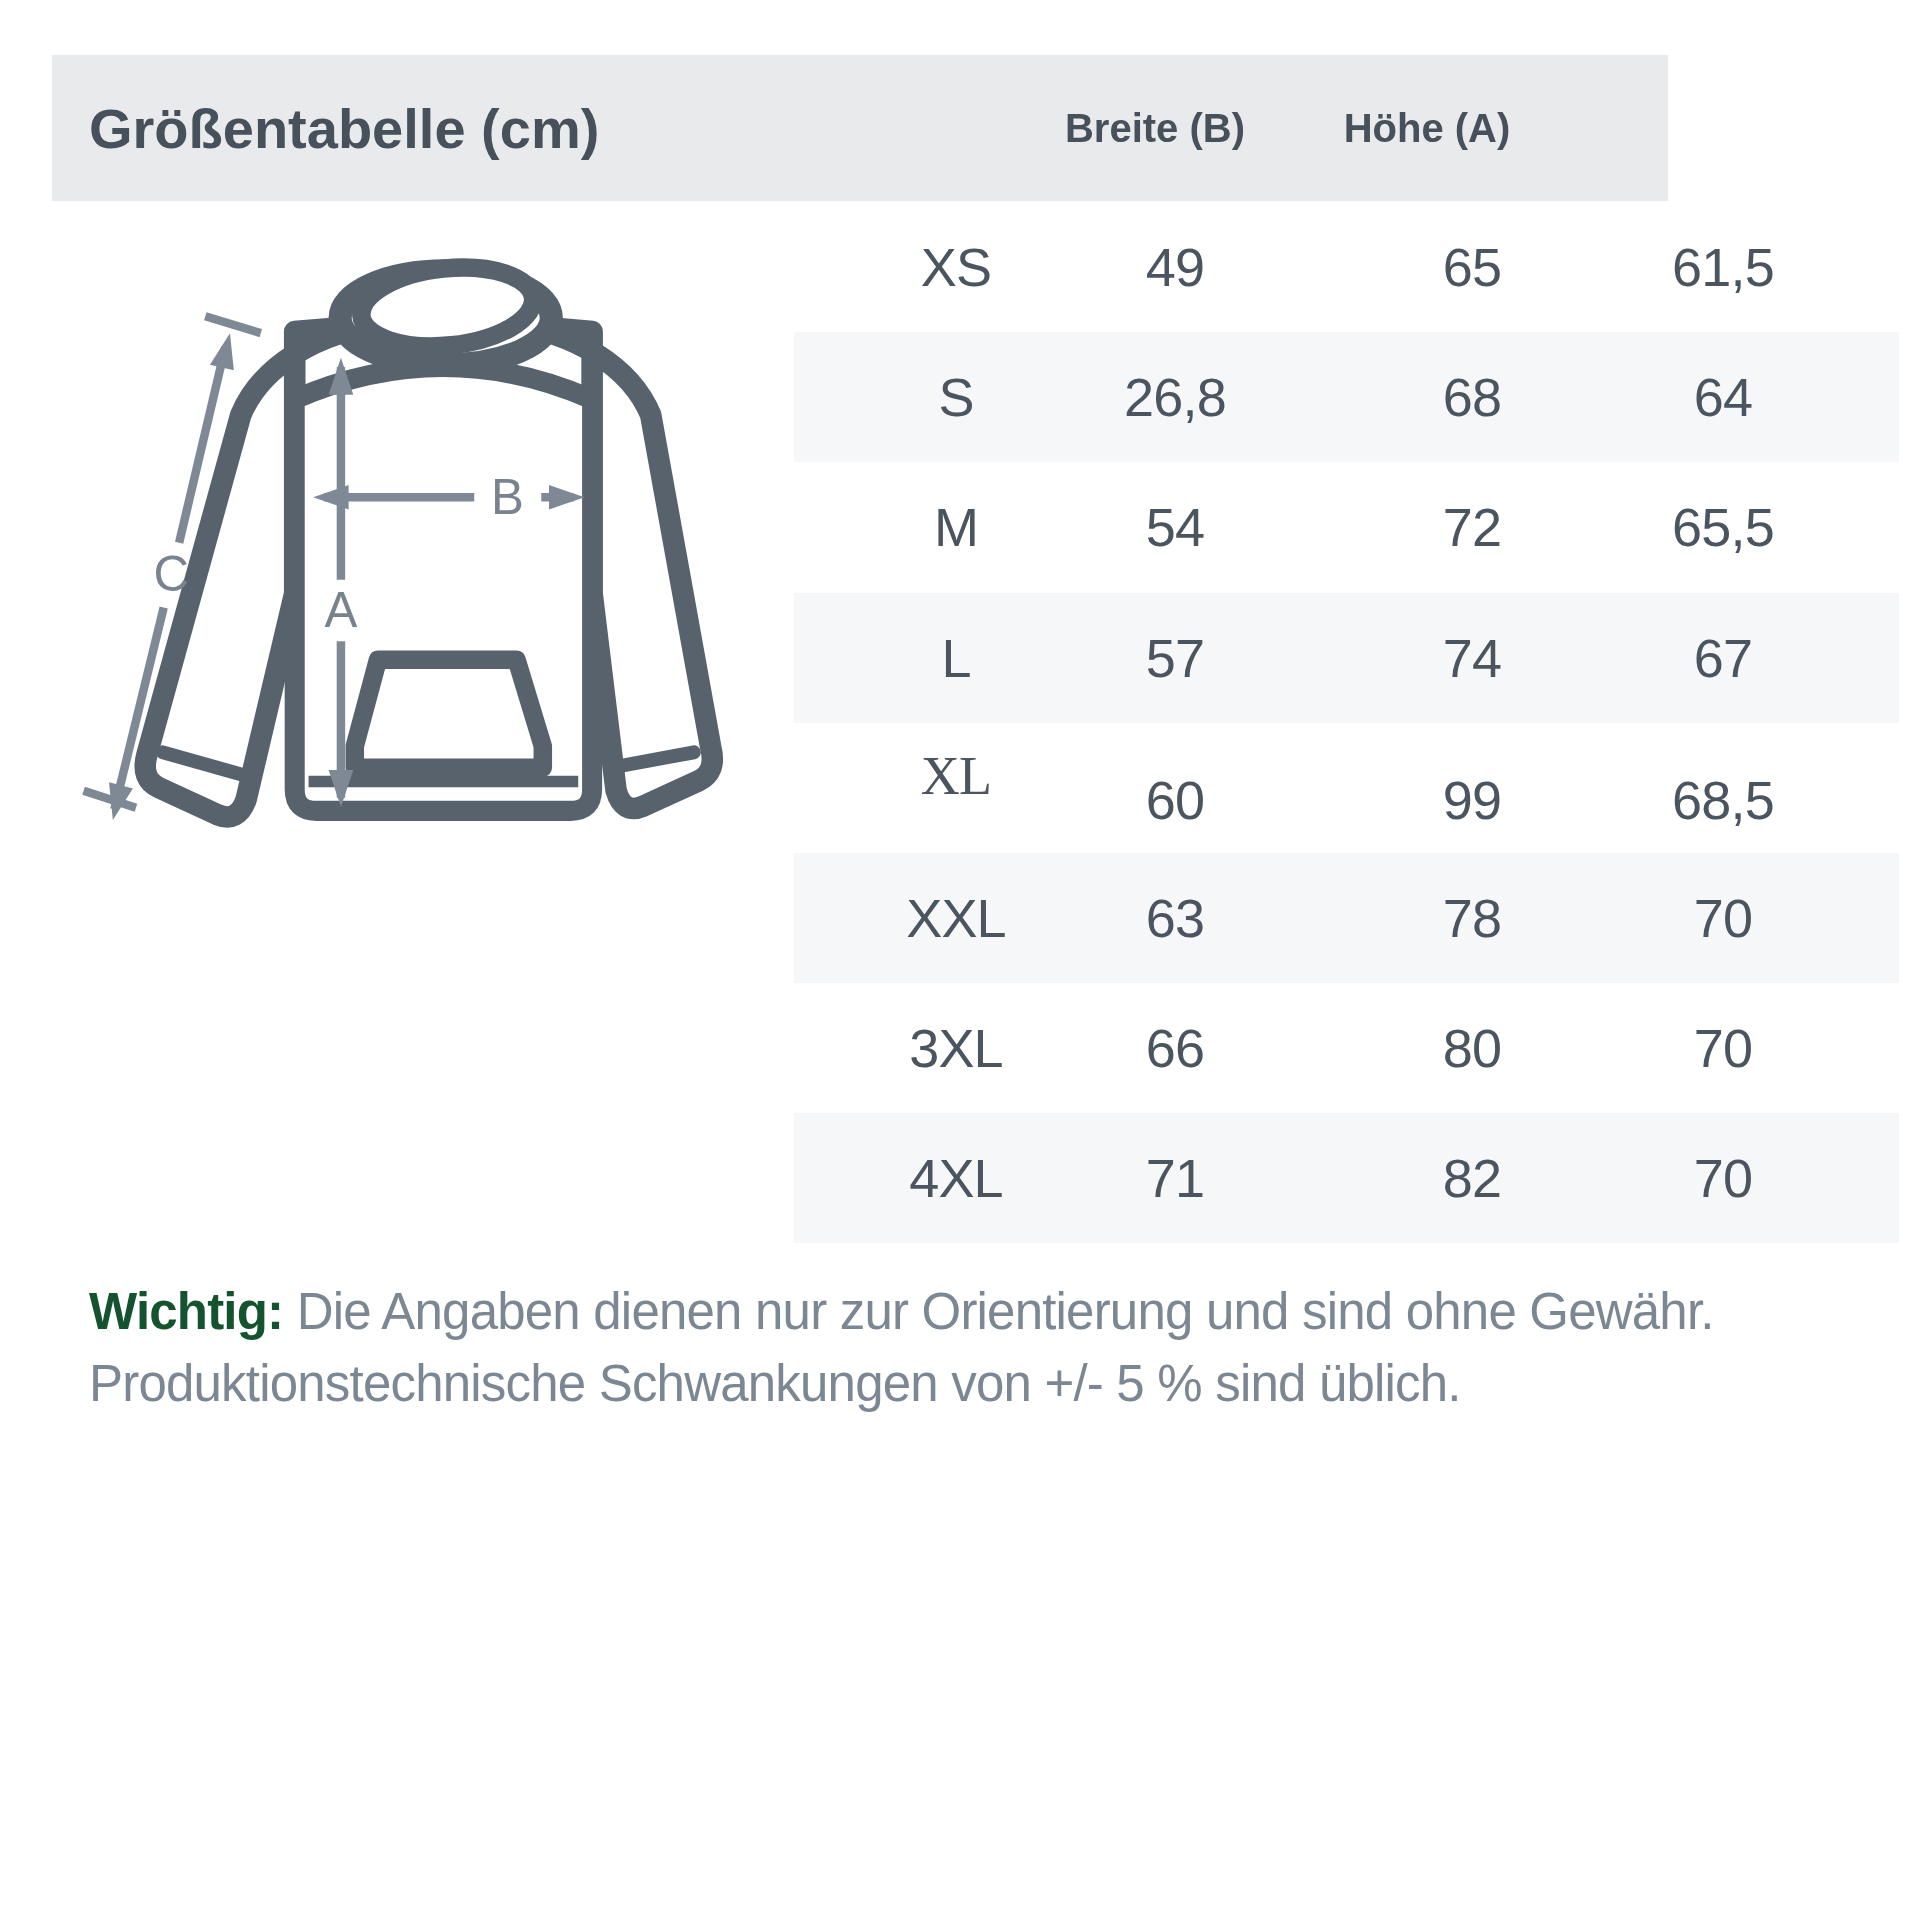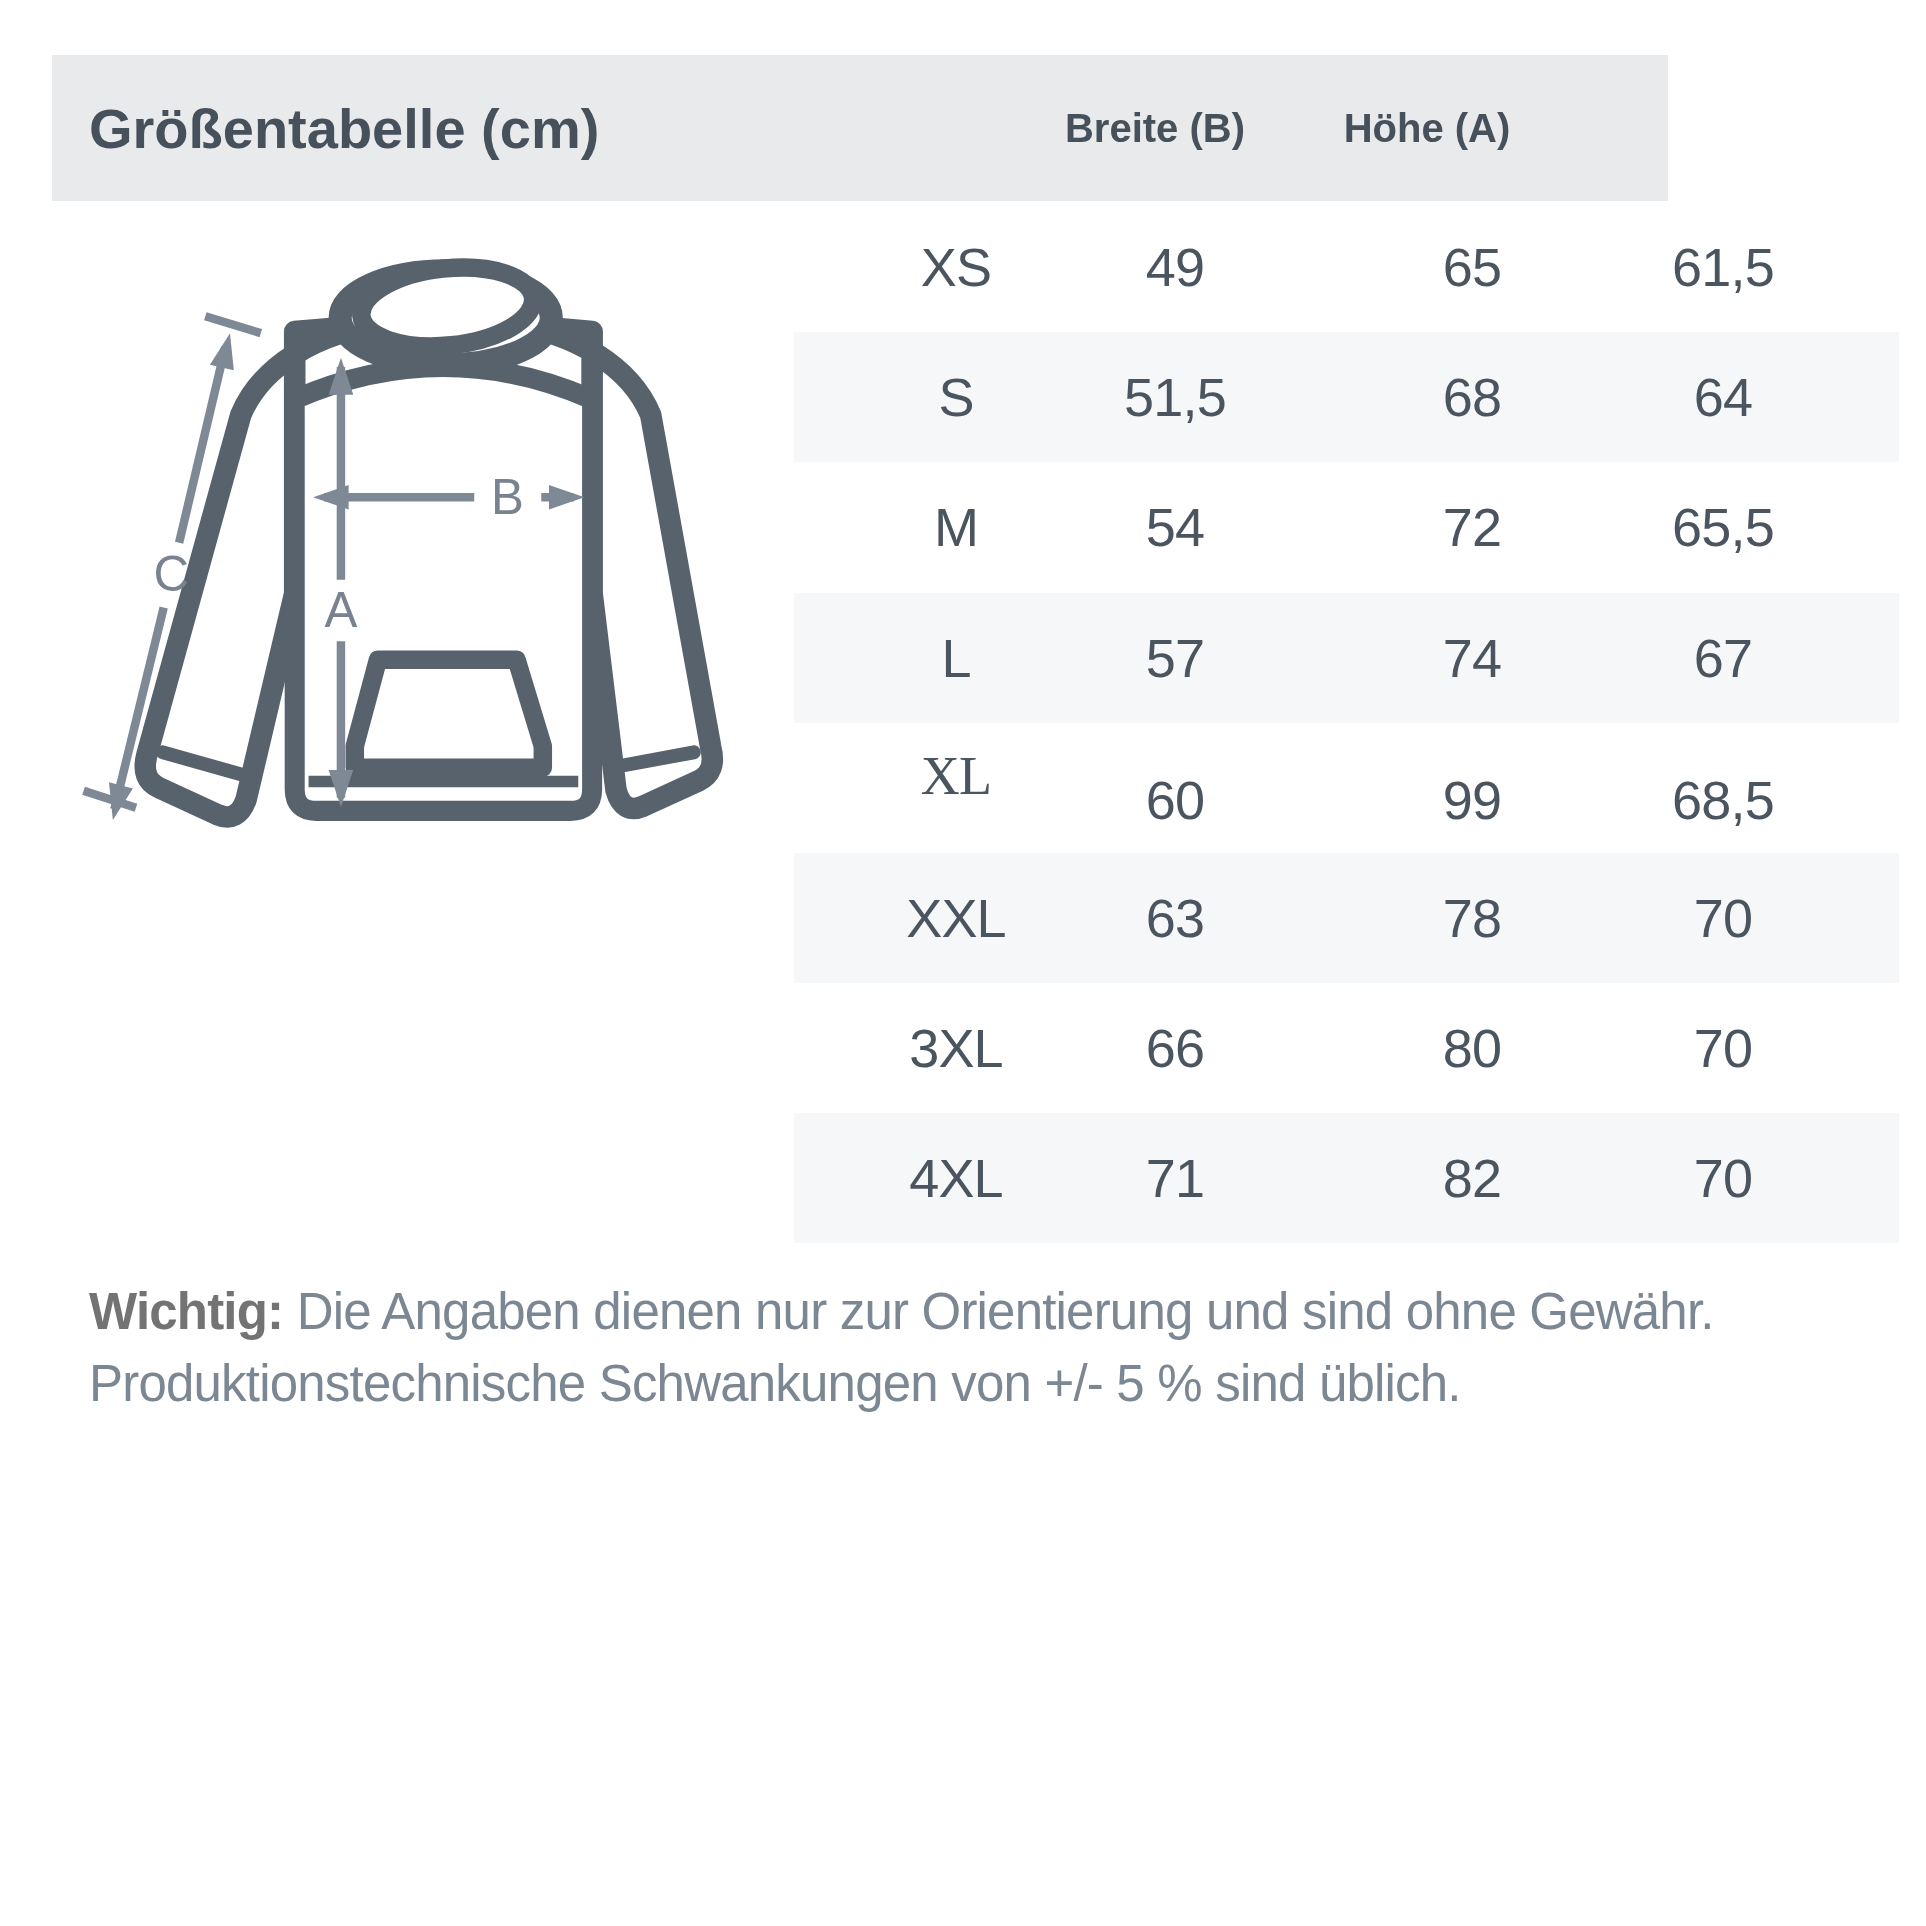--- a/index.html
+++ b/index.html
@@ -39,41 +39,41 @@
   .trow .c3{left:929px;}
   .trow.xl-offset .c0{top:calc(50% - 12.3px);font-family:Liberation Serif, serif;}
   .trow.xl-offset .c1,.trow.xl-offset .c2,.trow.xl-offset .c3{top:calc(50% + 12.3px);}
   
   .hoodie-diagram{position:absolute;left:62px;top:216px;width:732px;height:655px;}
   
   .footer-note{
     position:absolute;left:89px;top:1276px;width:1788px;
     font-size:51px;line-height:72px;letter-spacing:-0.8px;color:#7c8794;
   }
-  .footer-note b{font-weight:bold;color:#737373;}
+  .footer-note b{font-weight:bold;color:#14532d;}
 </style>
 </head>
 <body>
 
 <div class="header-band">
   <div class="page-title">Größentabelle (cm)</div>
   <div class="col-header c-breite">Breite (B)</div>
   <div class="col-header c-hoehe">Höhe (A)</div>
 </div>
 
 <div class="size-table">
   <div class="trow" style="top:202px">
     <span class="c0">XS</span>
     <span class="c1">49</span>
     <span class="c2">65</span>
     <span class="c3">61,5</span>
   </div>
   <div class="trow stripe" style="top:332px">
     <span class="c0">S</span>
-    <span class="c1">51,5</span>
+    <span class="c1">26,8</span>
     <span class="c2">68</span>
     <span class="c3">64</span>
   </div>
   <div class="trow" style="top:462px">
     <span class="c0">M</span>
     <span class="c1">54</span>
     <span class="c2">72</span>
     <span class="c3">65,5</span>
   </div>
   <div class="trow stripe" style="top:593px">

